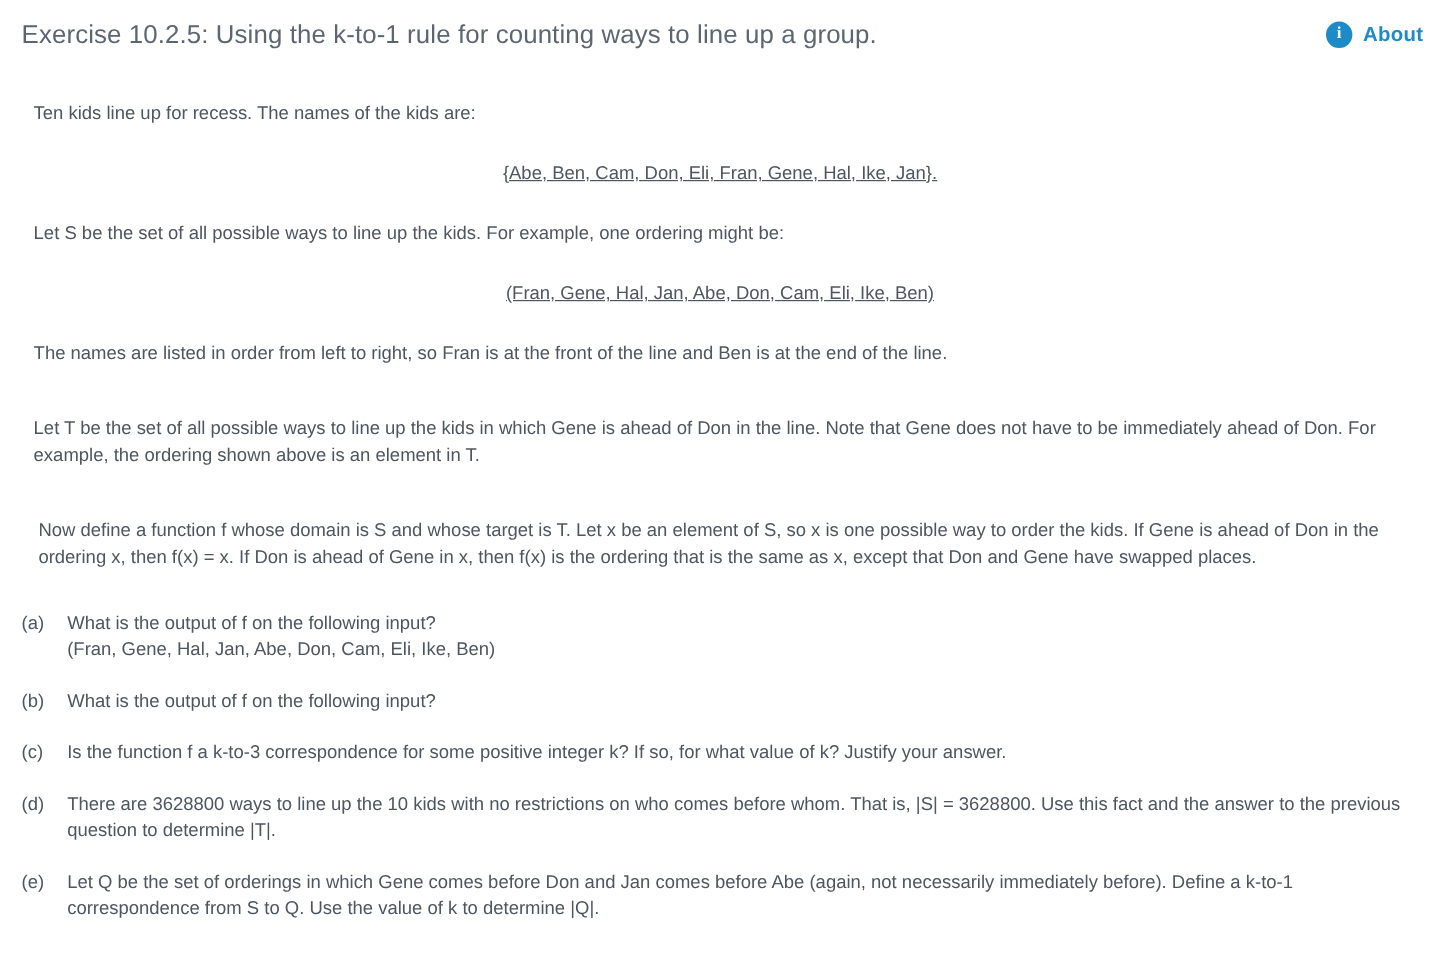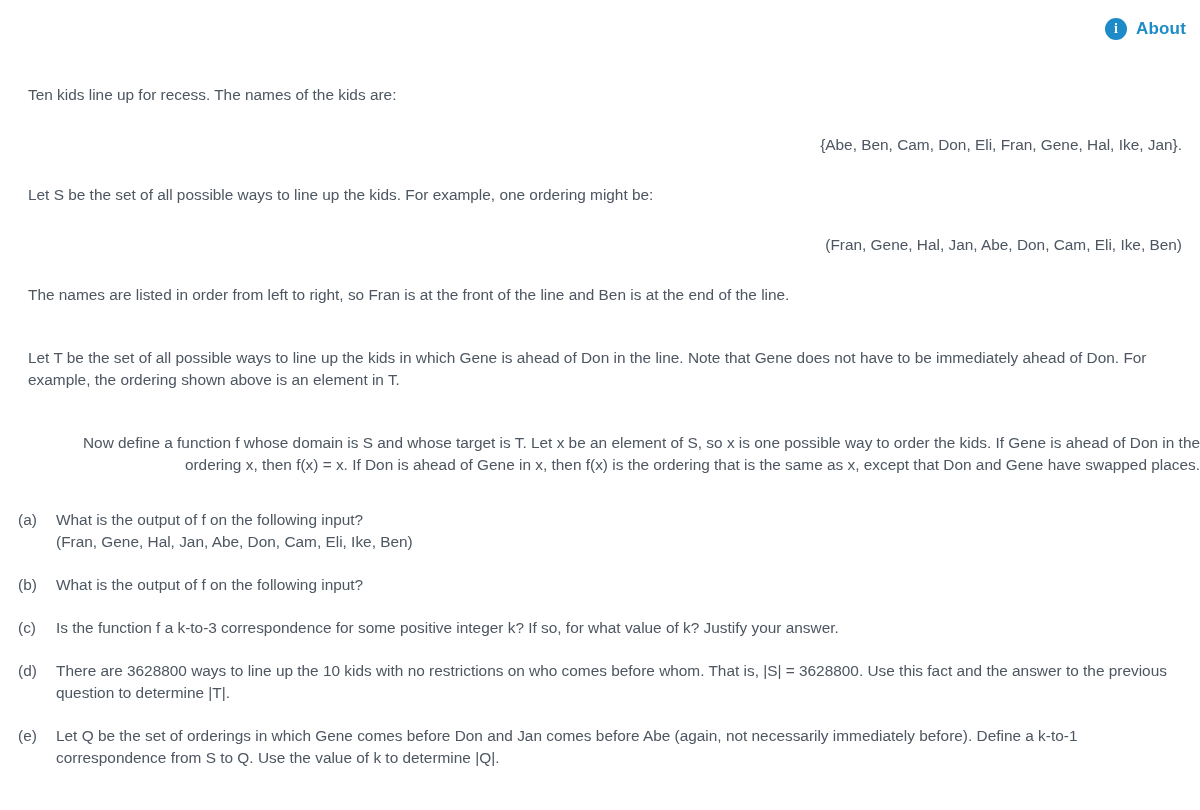--- a/index.html
+++ b/index.html
@@ -86,39 +86,39 @@
 
   .para {
     margin: 8px;
     padding: 0 14px 0 20px;
     color: #4d5661;
     font-size: 15.4px;
     line-height: 22px;
   }
 
   .centered {
-    text-align: right;
+    text-align: center;
     margin: 0;
     padding: 0 18px;
     color: #4d5661;
     font-size: 15.4px;
     line-height: 22px;
+    text-decoration: underline;
   }
 
   .gap-sm  { height: 18px; }
   .gap-md  { height: 20px; }
   .gap-xl  { height: 25px; }
 
   
   .para.wide {
     padding-right: 0;
     width: 1192px;
     box-sizing: border-box;
     padding-left: 24px;
-    text-align: right;
   }
 
   
   .qlist {
     margin: 0;
     padding: 0;
     list-style: none;
   }
   .qitem {
     display: flex;
@@ -145,20 +145,21 @@
   .qitem.wide .qbody {
     width: 1152px;
   }
 </style>
 </head>
 <body>
 
 <div class="page">
 
   <div class="header">
+    <div class="exercise-title">Exercise 10.2.5: Using the k-to-1 rule for counting ways to line up a group.</div>
 
     <div class="about-btn">
       <span class="info-icon">
         <span class="glyph">i</span>
       </span>
       <span class="about-label">About</span>
     </div>
   </div>
 
   <div class="content">

